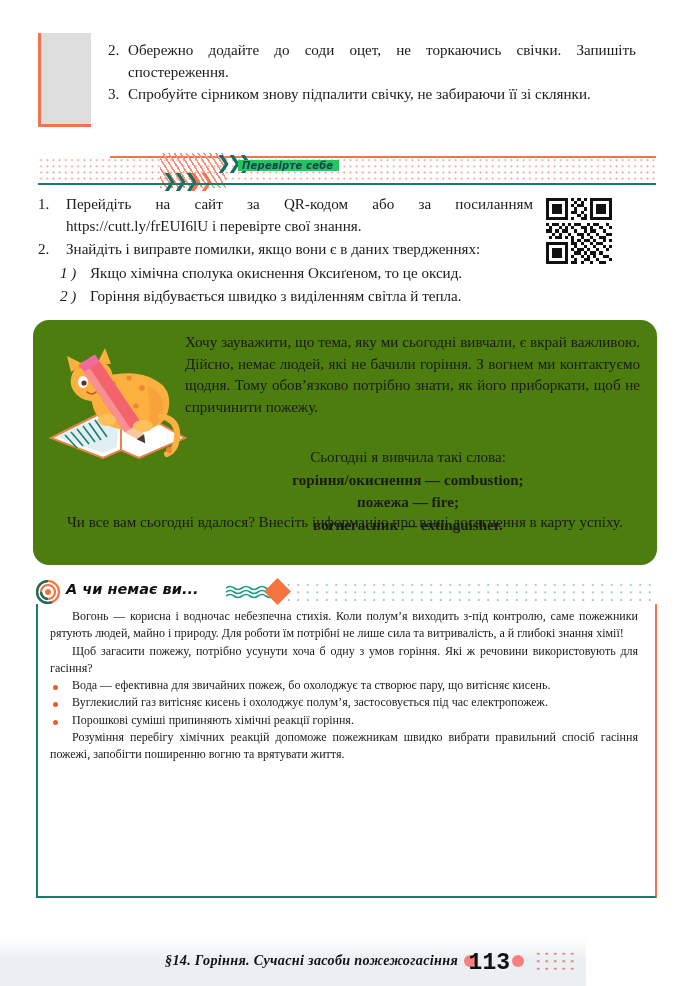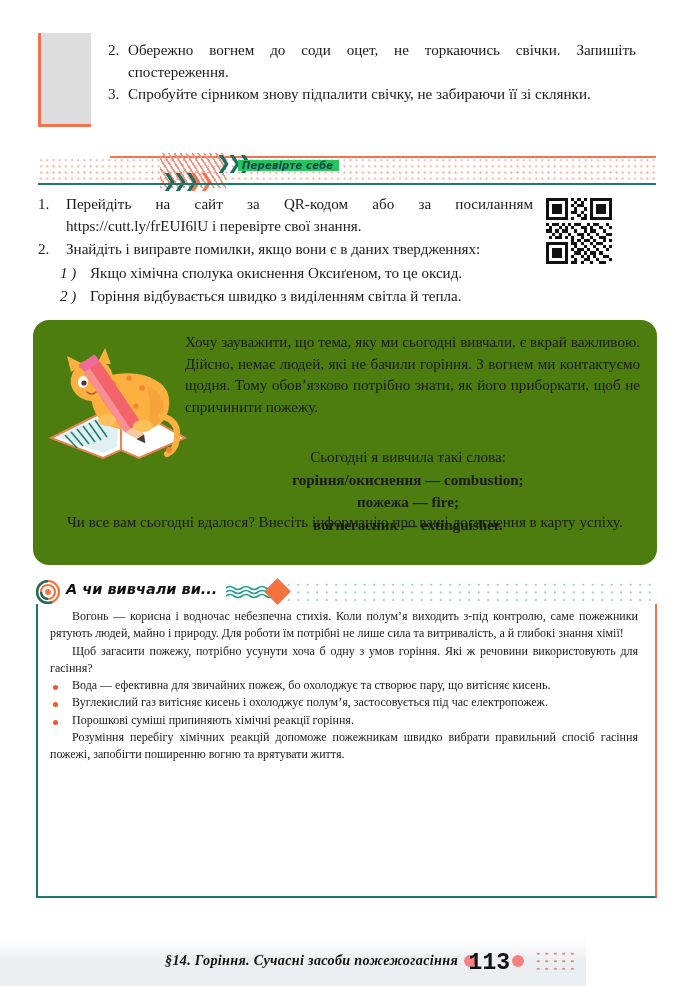--- a/index.html
+++ b/index.html
@@ -346,21 +346,21 @@
   }
 </style>
 </head>
 <body>
 
 <div id="top-box"></div>
 
 <div class="numlist">
   <div class="numrow">
     <span class="num">2.</span>
-    <span class="txt">Обережно вогнем до соди оцет, не торкаючись свічки. Запишіть спостереження.</span>
+    <span class="txt">Обережно додайте до соди оцет, не торкаючись свічки. Запишіть спостереження.</span>
   </div>
   <div class="numrow">
     <span class="num">3.</span>
     <span class="txt">Спробуйте сірником знову підпалити свічку, не забираючи її зі склянки.</span>
   </div>
 </div>
 
 <div id="check-header">
   <div class="band-dots"></div>
   <div class="band-rule-top"></div>
@@ -594,21 +594,21 @@
   <div id="know-dots"></div>
   <div id="spiral-icon">
     <svg width="24" height="24" viewBox="0 0 24 24">
       <circle cx="12" cy="12" r="11" fill="none" stroke="#f4733f" stroke-width="2.2"></circle>
       <circle cx="12" cy="12" r="7" fill="none" stroke="#f4733f" stroke-width="2.2"></circle>
       <circle cx="12" cy="12" r="3" fill="#f4733f"></circle>
       <path d="M12 1 A11 11 0 0 0 12 23 A11 11 0 0 0 16 22" fill="none" stroke="#1b6b5e" stroke-width="2.4"></path>
       <path d="M5 12 A7 7 0 0 0 12 19" fill="none" stroke="#1b6b5e" stroke-width="2.4"></path>
     </svg>
   </div>
-  <div id="know-title">А чи вивчали ви...</div>
+  <div id="know-title">А чи немає ви...</div>
   <div id="wave-icon">
     <svg width="48" height="16" viewBox="0 0 48 16">
       <g fill="none" stroke="#1e9b8a" stroke-width="1.6">
         <path d="M0 4 q4 -3 8 0 t8 0 t8 0 t8 0 t8 0 t8 0"></path>
         <path d="M0 8 q4 -3 8 0 t8 0 t8 0 t8 0 t8 0 t8 0"></path>
         <path d="M0 12 q4 -3 8 0 t8 0 t8 0 t8 0 t8 0 t8 0"></path>
       </g>
     </svg>
   </div>
   <div id="diamond-icon"></div>

